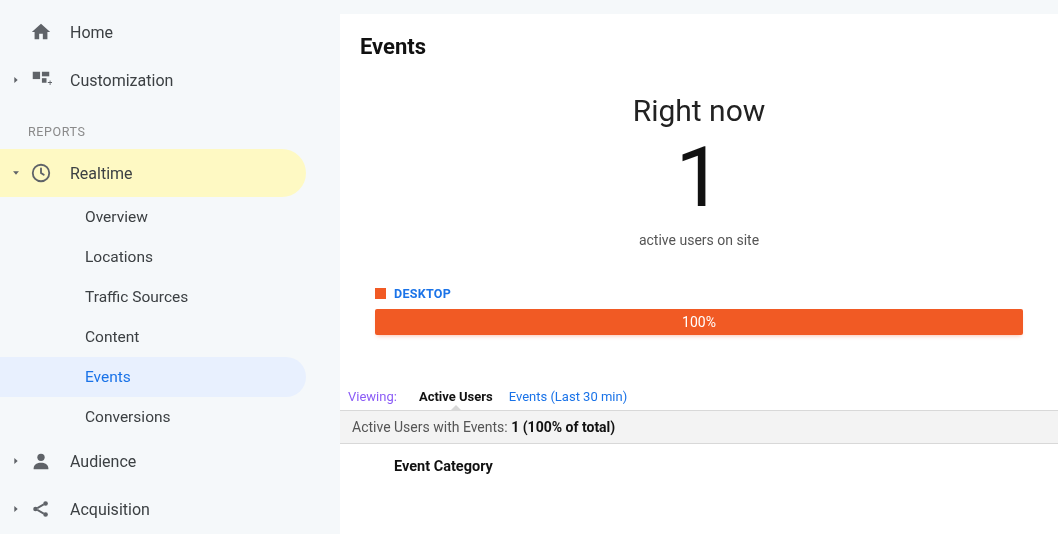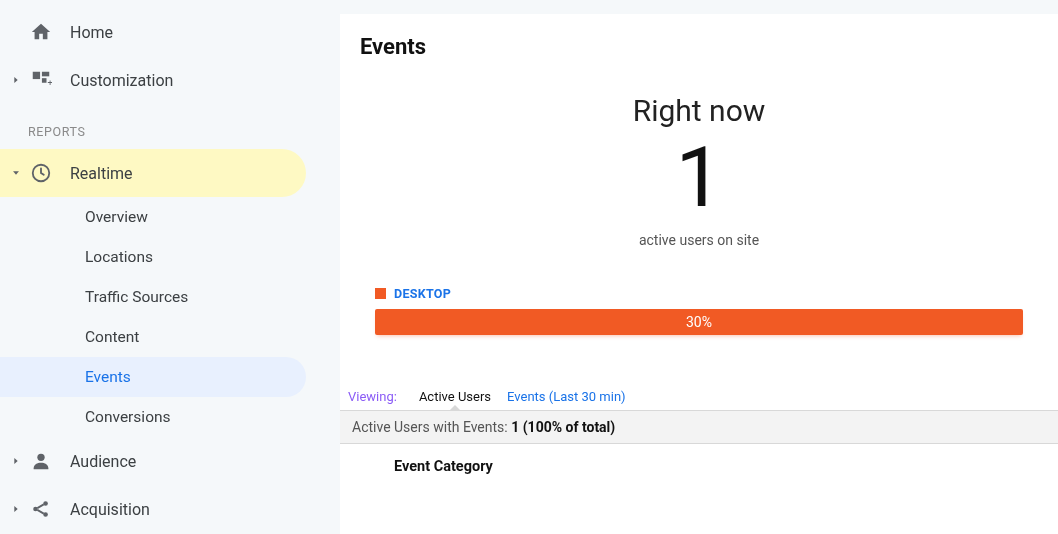--- a/index.html
+++ b/index.html
@@ -144,21 +144,21 @@
     align-items: flex-end;
     font-size: 13px;
     height: 28px;
   }
   .viewing-label { color: #8b5cf6; margin-right: 14px; padding-bottom: 6px; }
   .tab {
     padding: 0 8px 6px 8px;
     cursor: pointer;
     position: relative;
   }
-  .tab.active { font-weight: 400; color: #111; }
+  .tab.active { font-weight: 700; color: #111; }
   .tab.inactive { color: #1a73e8; }
   .tab.active::after {
     content: "";
     position: absolute;
     left: 50%;
     bottom: -1px;
     transform: translateX(-50%);
     width: 0; height: 0;
     border-left: 6px solid transparent;
     border-right: 6px solid transparent;
@@ -290,21 +290,21 @@
     <div class="rn-count">1</div>
     <div class="rn-sub">active users on site</div>
   </div>
 
   <div class="platform-row">
     <div class="platform-legend">
       <span class="platform-swatch"></span>
       <span>DESKTOP</span>
     </div>
     <div class="platform-bar">
-      <span>30%</span>
+      <span>100%</span>
     </div>
   </div>
 
   <div class="viewing-row">
     <span class="viewing-label">Viewing:</span>
     <span class="tab active"><span>Active Users</span></span>
     <span class="tab inactive"><span>Events (Last 30 min)</span></span>
   </div>
 
   <div class="summary-row">

